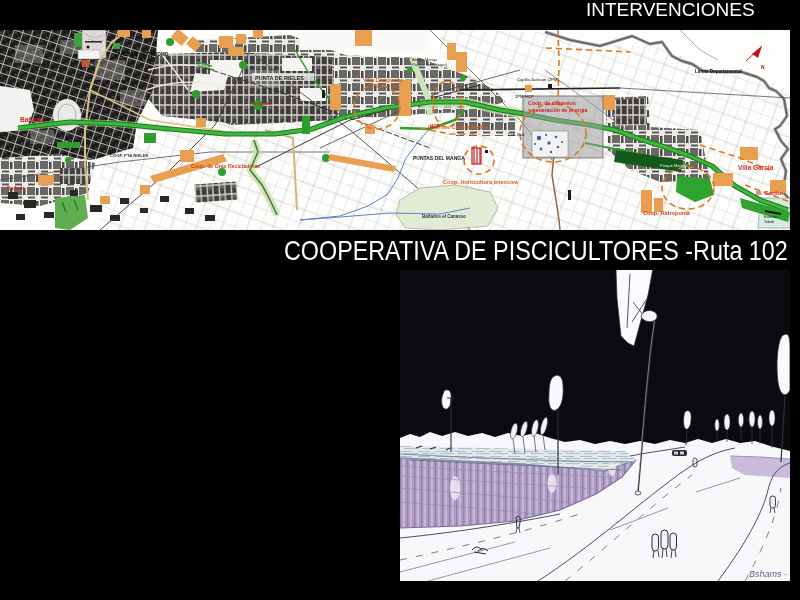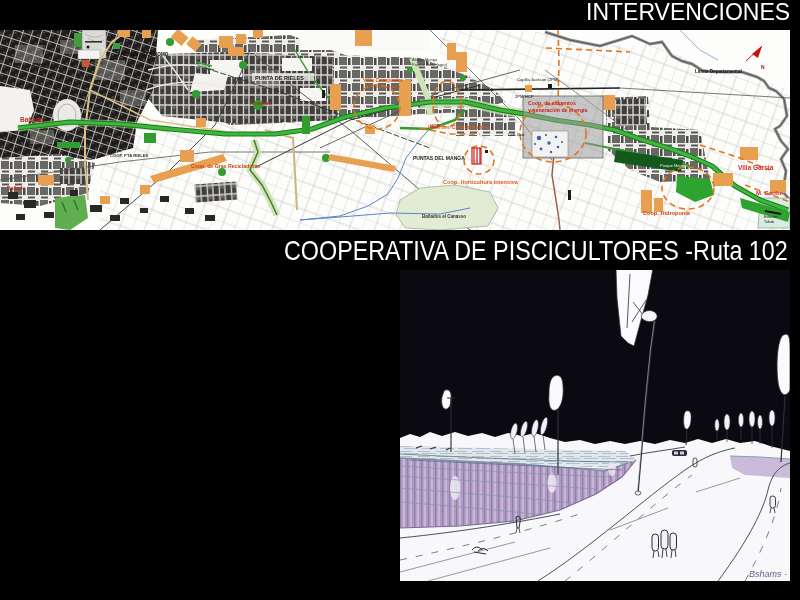--- a/index.html
+++ b/index.html
@@ -1,17 +1,17 @@
 <!DOCTYPE html>
 <html><head>
 <meta charset="utf-8">
 <style>
   html,body{margin:0;padding:0;background:#000;}
   body{width:800px;height:600px;position:relative;overflow:hidden;font-family:"Liberation Sans",sans-serif;}
-  #t1{position:absolute;top:-1px;left:586px;color:#fff;font-size:23px;white-space:nowrap;}
+  #t1{position:absolute;top:-1px;left:586px;color:#fff;font-size:19px;white-space:nowrap;}
   #t2{position:absolute;top:235px;left:284px;color:#fff;font-size:28px;white-space:nowrap;transform:scaleX(0.833);transform-origin:0 0;}
   #map{position:absolute;left:0;top:30px;}
   #sketch{position:absolute;left:400px;top:270px;}
 </style>
 </head>
 <body>
 <div id="t1">INTERVENCIONES</div>
 <div id="t2">COOPERATIVA DE PISCICULTORES -Ruta 102</div>
 <svg id="map" width="790" height="200" viewBox="0 0 790 200">
 <defs>

